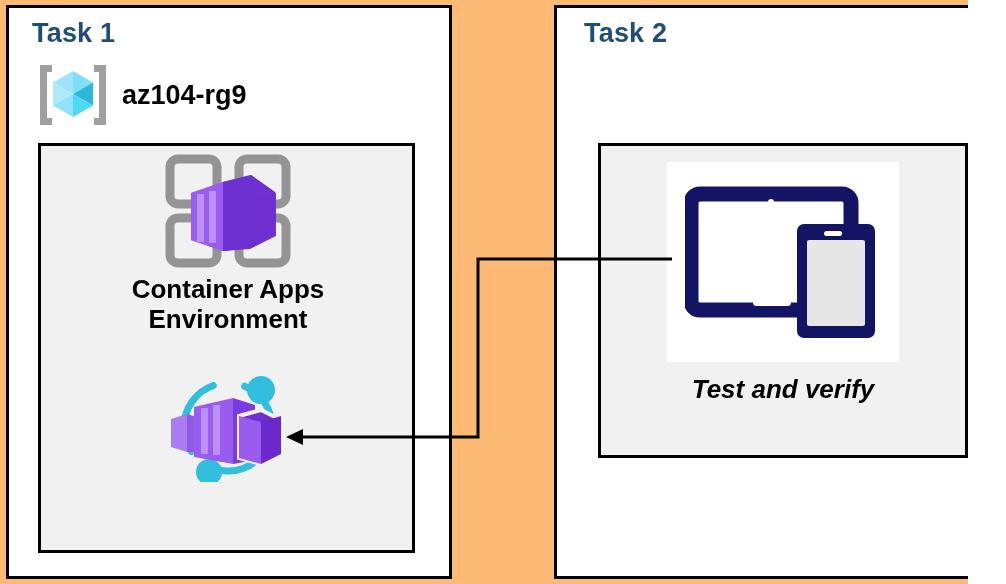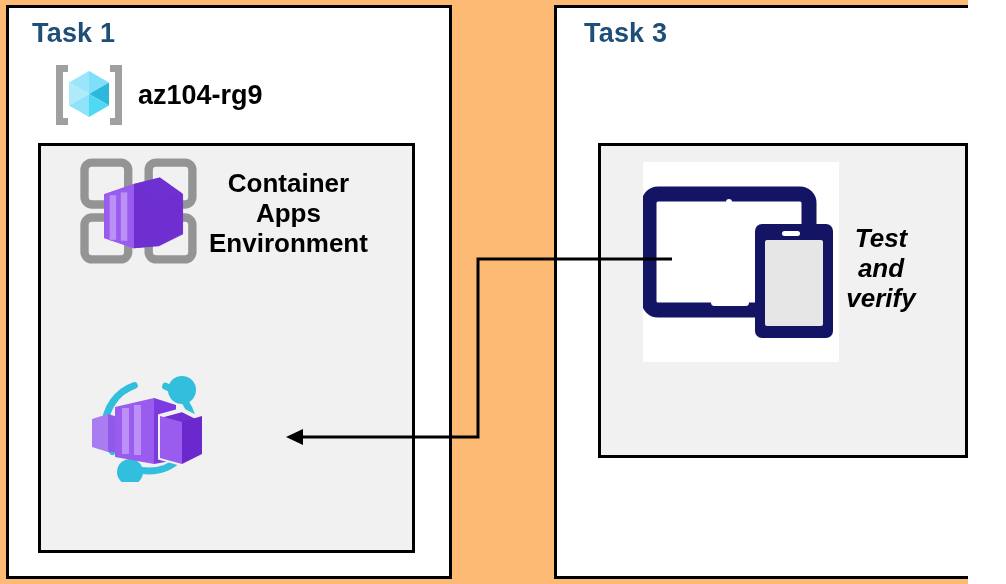--- a/index.html
+++ b/index.html
@@ -35,21 +35,21 @@
     color: #1F4E79;
     letter-spacing: 0.2px;
     white-space: nowrap;
   }
   #task1-title { left: 32px;  top: 18px; }
   #task2-title { left: 584px; top: 18px; }
 
   
   #rg-group {
     position: absolute;
-    left: 52px;
+    left: 36px;
     top: 62px;
     display: flex;
     align-items: center;
     gap: 12px;
   }
   #rg-icon { width: 74px; height: 66px; display: block; }
   #rg-label {
     font-size: 27px;
     font-weight: bold;
     color: #000000;
@@ -63,21 +63,21 @@
     border: 3px solid #000000;
     box-sizing: border-box;
   }
   #task1-inner { left: 38px;  top: 143px; width: 377px; height: 410px; }
   #task2-inner { left: 598px; top: 143px; width: 370px; height: 315px; }
 
   
   .node {
     position: absolute;
     display: flex;
-    flex-direction: row;
+    flex-direction: column;
     align-items: center;
   }
   .node-caption {
     font-size: 26px;
     font-weight: bold;
     color: #000000;
     text-align: center;
     line-height: 1.16;
     white-space: pre-line;
     margin-top: 4px;
@@ -177,21 +177,21 @@
       <rect x="56" y="33" width="7" height="50" fill="#BB91F7"></rect>
       <path d="M76 26 L98 33 L98 88 L76 92 Z" fill="#7B3BE0"></path>
 
       <path d="M82 44 L104 38 L124 48 L124 82 L104 92 L82 86 Z" fill="#6F2FD1" stroke="#F1F1F1" stroke-width="4"></path>
       <path d="M82 44 L104 50 L104 92 L82 86 Z" fill="#9A5BEF"></path>
       <path d="M104 50 L124 44 L124 82 L104 92 Z" fill="#6B28CC"></path>
     </svg>
   </div>
 
   <div id="task2-panel" class="task-panel"></div>
-  <div id="task2-title" class="task-title">Task 3</div>
+  <div id="task2-title" class="task-title">Task 2</div>
 
   <div id="task2-inner" class="inner-box"></div>
 
   <div id="tv-node" class="node">
     <div id="tv-icon-plate">
       <svg width="196" height="160" viewBox="0 0 196 160">
 
         <rect x="6" y="12" width="160" height="116" rx="9" fill="none" stroke="#141464" stroke-width="15"></rect>
 
         <circle cx="86" cy="20" r="3" fill="#FFFFFF"></circle>

